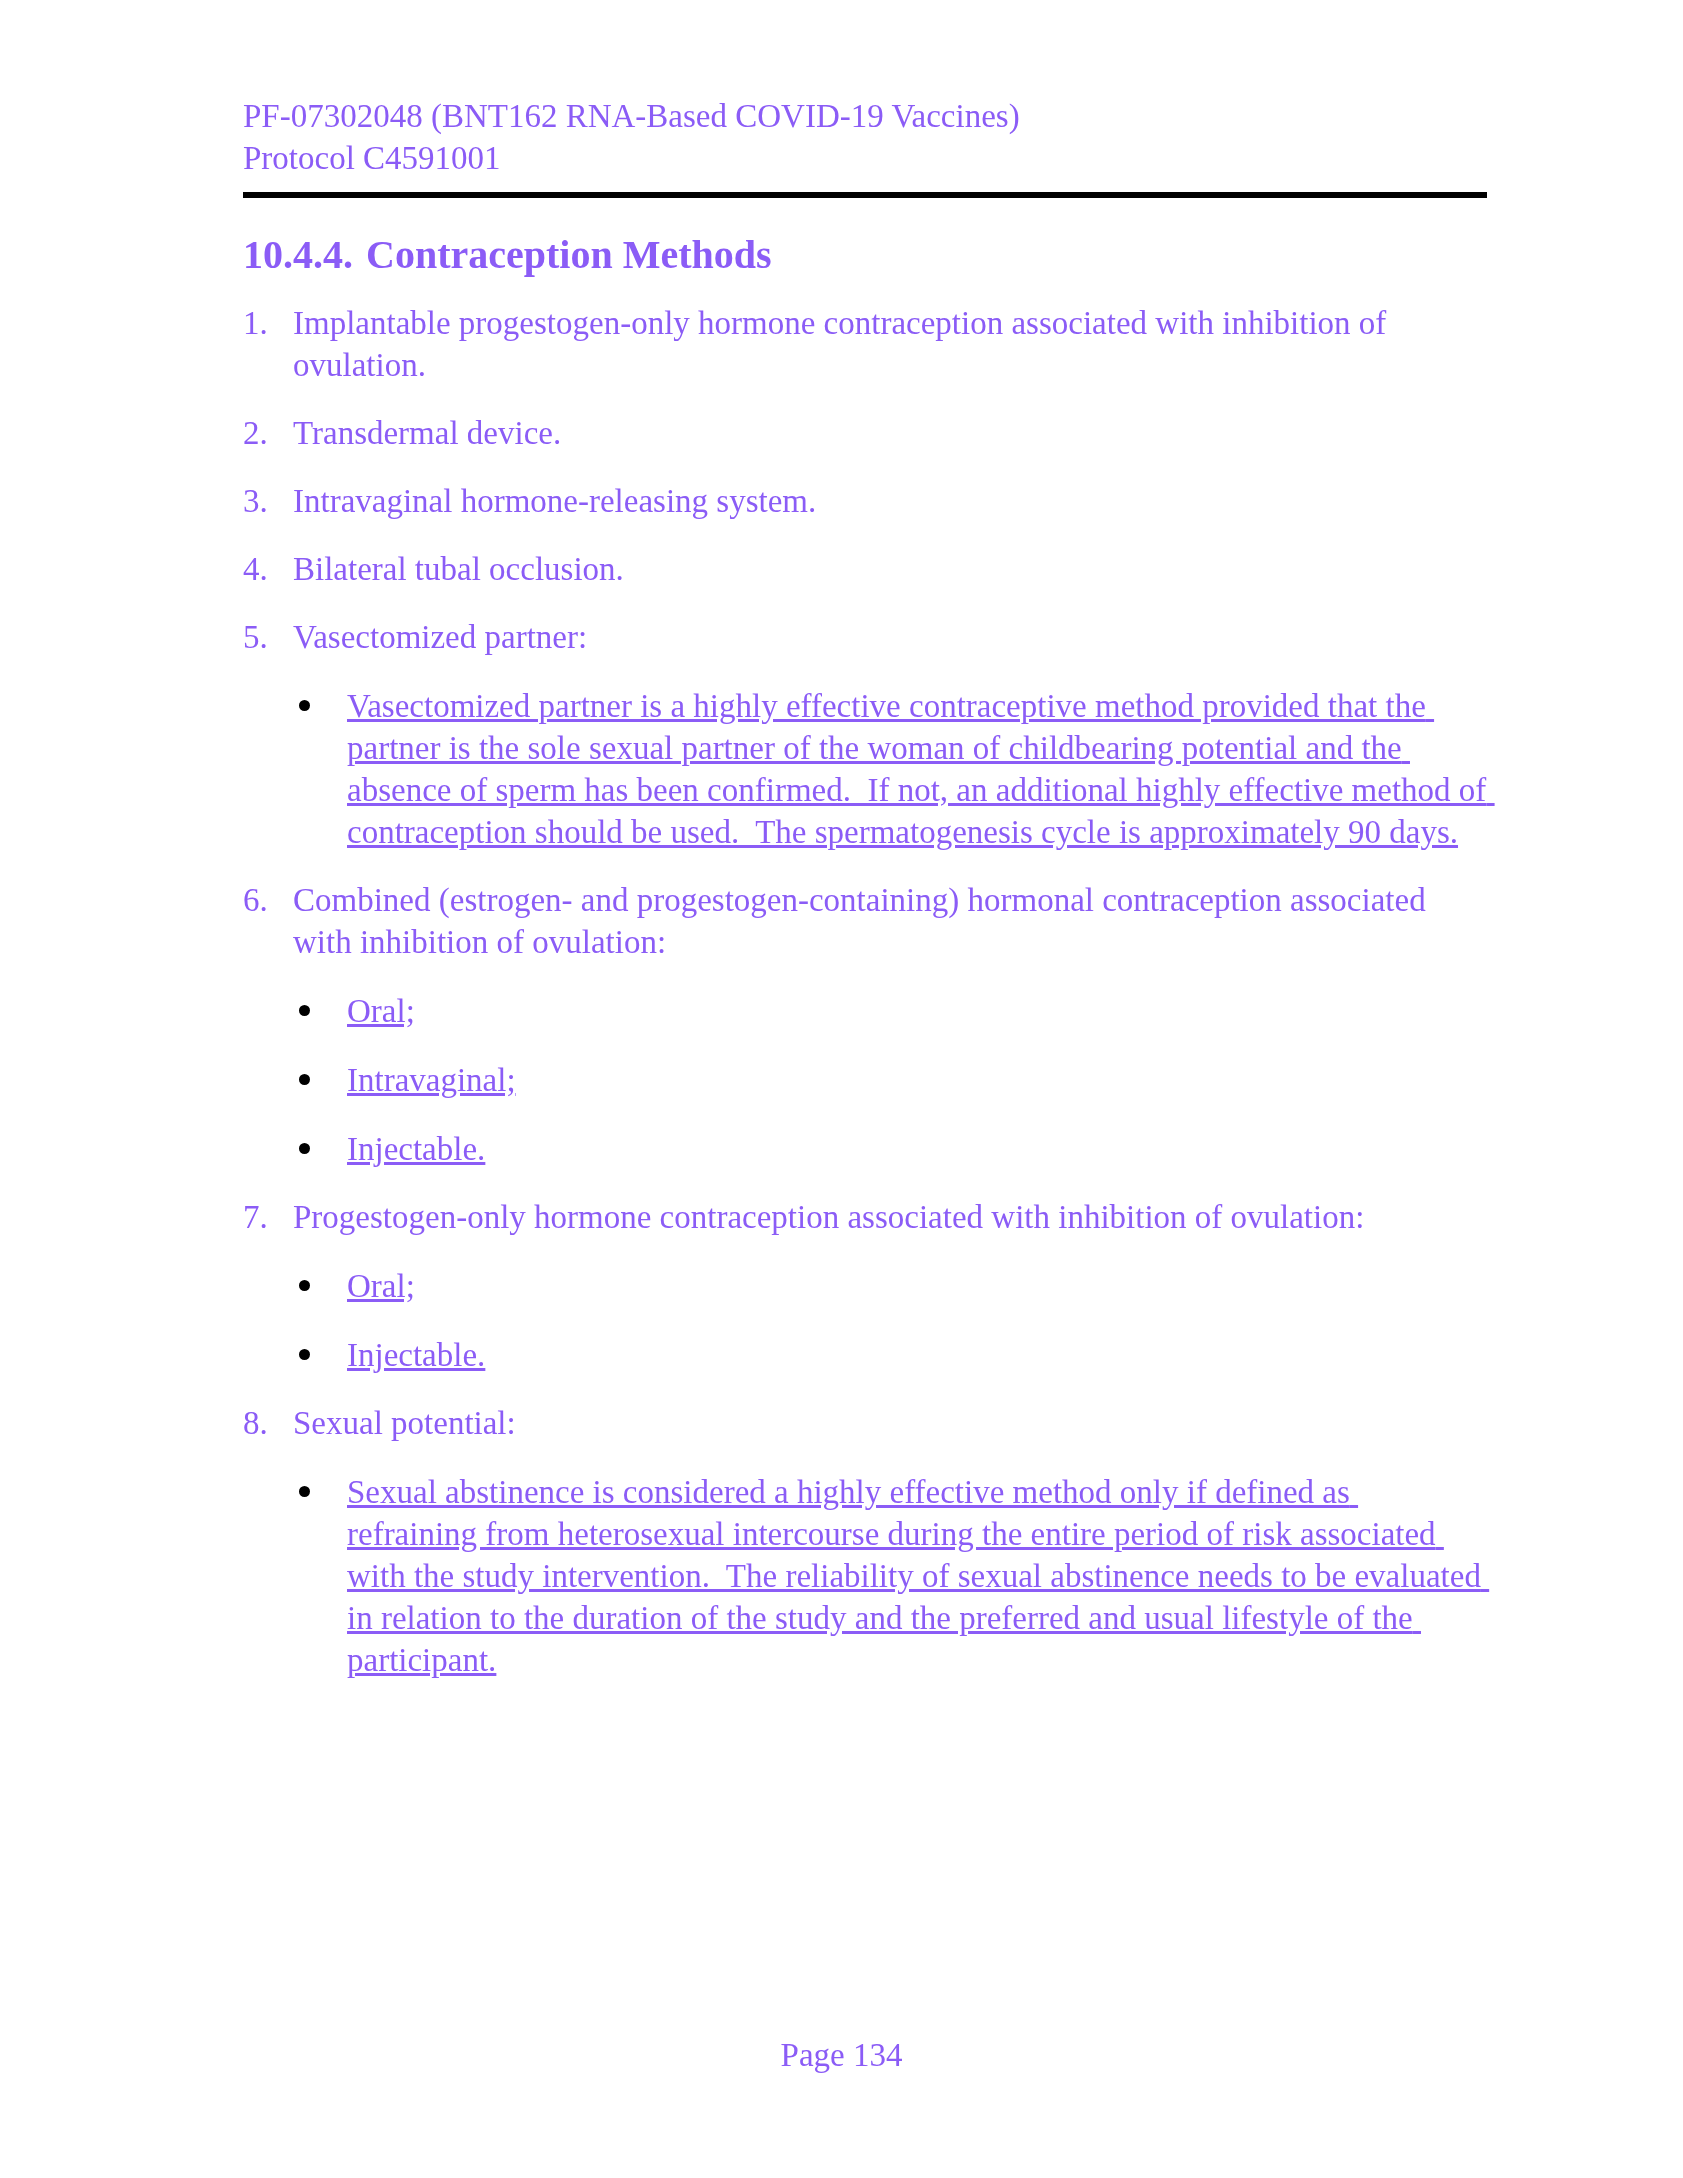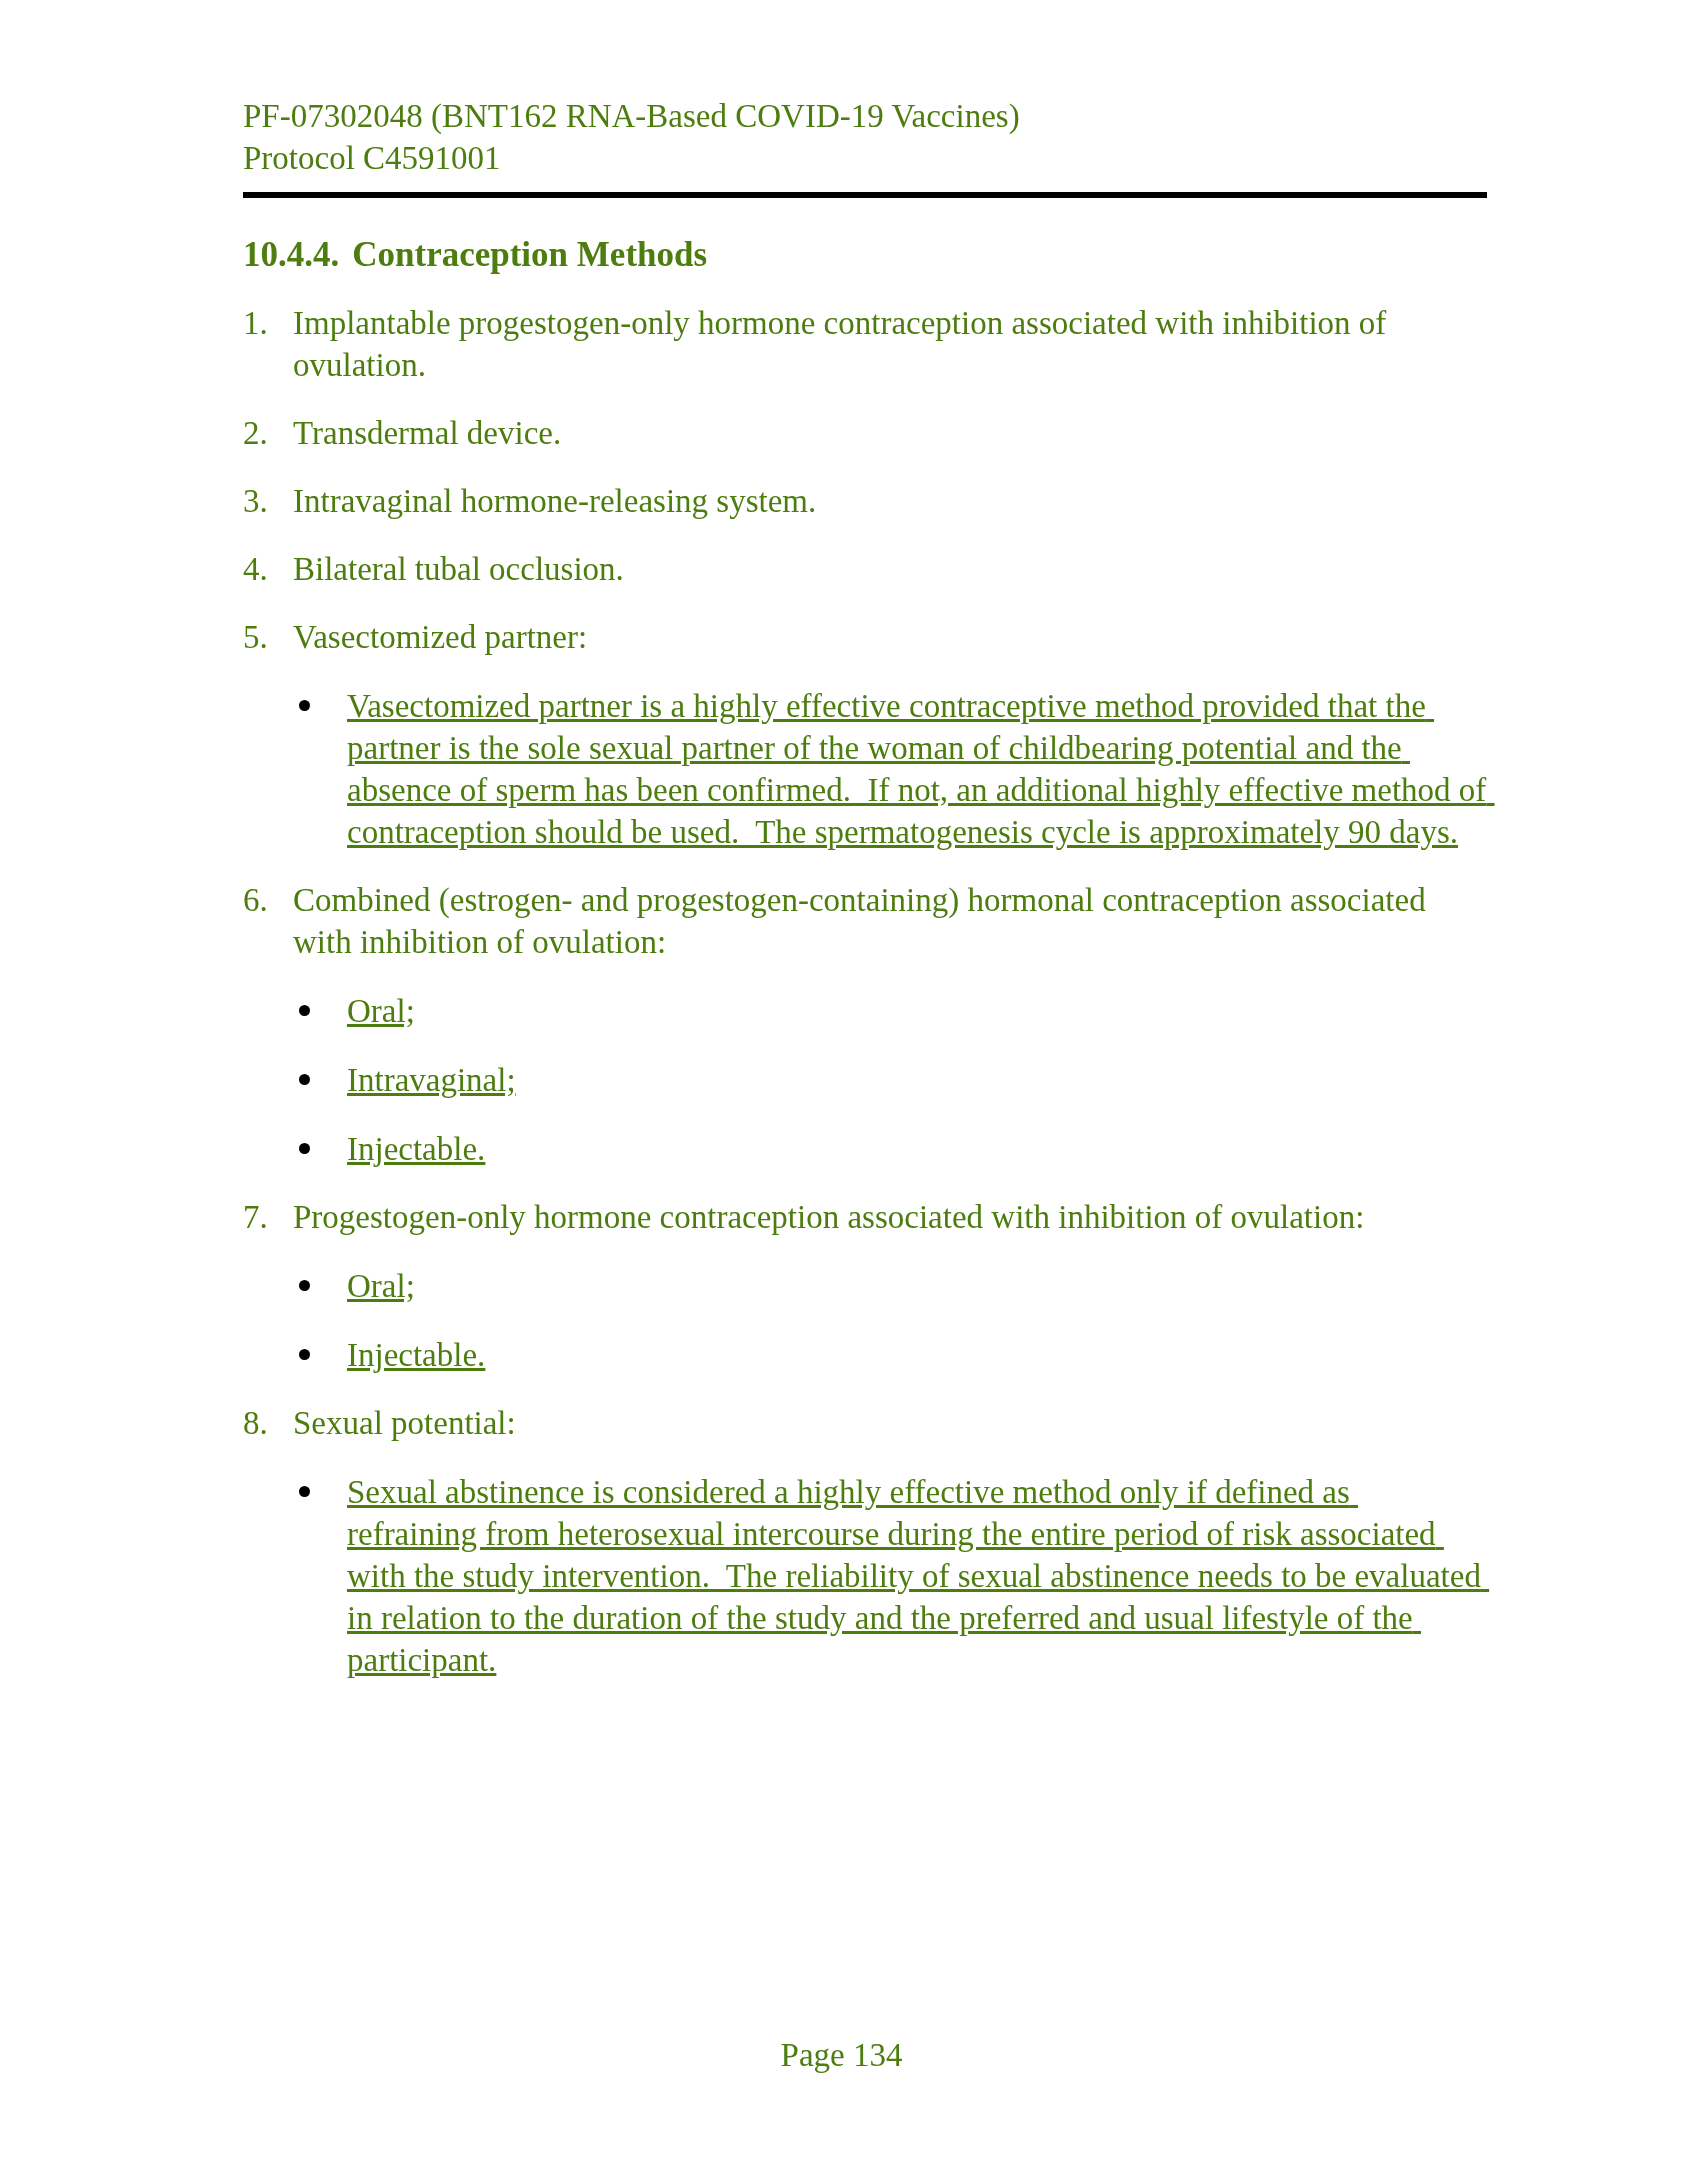--- a/index.html
+++ b/index.html
@@ -5,21 +5,21 @@
   html, body {
     margin: 0;
     padding: 0;
     background: #ffffff;
   }
   .page {
     position: relative;
     width: 1683px;
     height: 2178px;
     background: #ffffff;
-    color: #4d7c0f;
+    color: #8b5cf6;
     font-family: "Liberation Serif", "DejaVu Serif", serif;
     font-size: 33px;
     line-height: 42px;
     overflow: hidden;
   }
   .header {
     position: absolute;
     left: 243px;
     top: 95px;
     width: 1242px;
@@ -36,21 +36,21 @@
     background: #000000;
   }
   .content {
     position: absolute;
     left: 243px;
     top: 234px;
     width: 1244px;
   }
   .section-title {
     margin: 0 0 14px 0;
-    font-size: 35px;
+    font-size: 40px;
     font-weight: bold;
     line-height: 42px;
   }
   .section-number {
     margin-right: 13px;
   }
   .intro {
     margin: 0;
     white-space: pre-wrap;
   }

